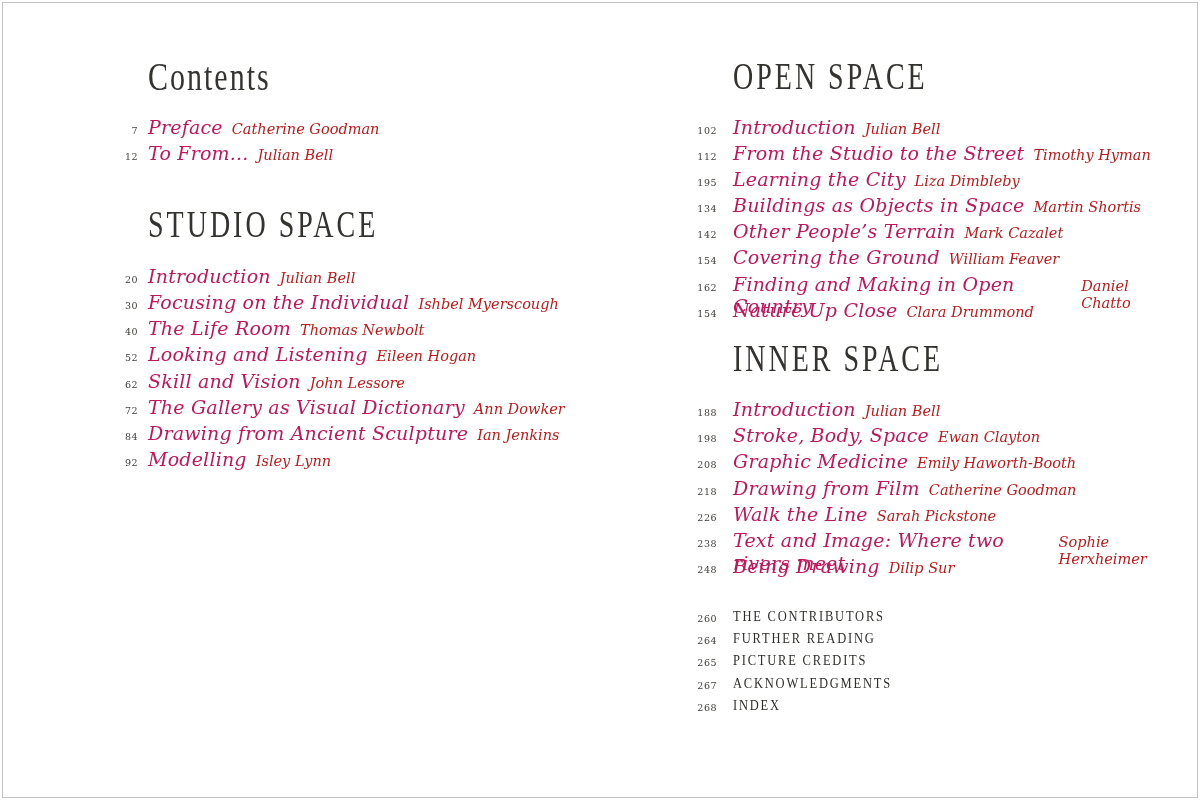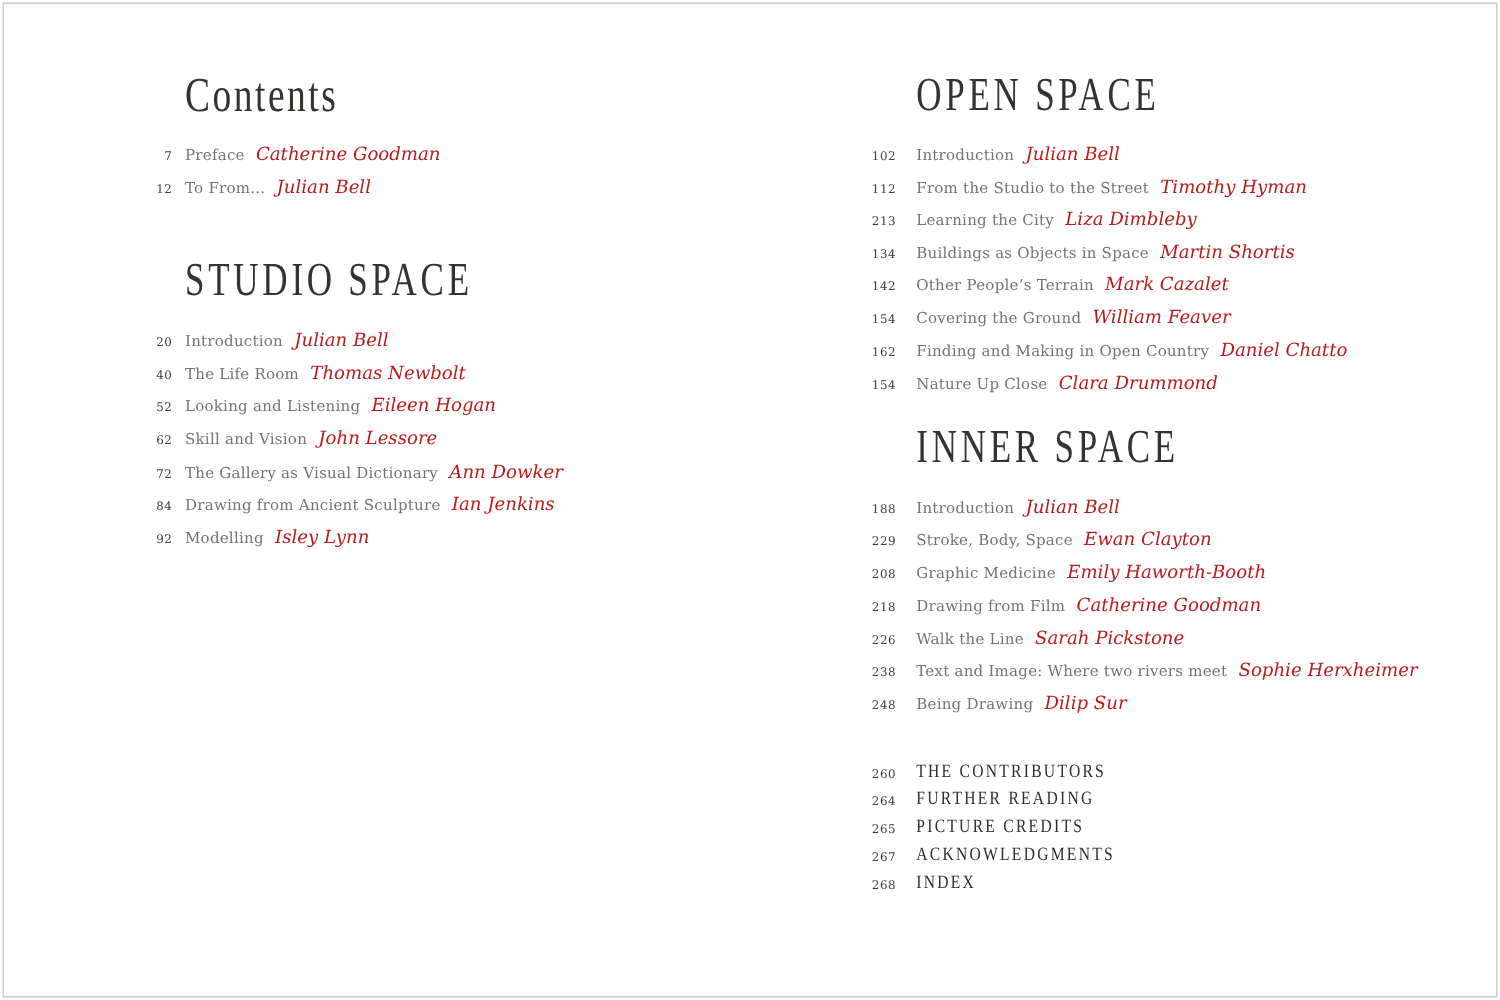--- a/index.html
+++ b/index.html
@@ -37,21 +37,21 @@
 
   .row{
     display:flex;align-items:baseline;height:26.2px;
     box-sizing:border-box;padding-top:3.5px;
   }
   .num{
     flex:none;width:22px;text-align:right;
     font-size:9.5px;line-height:1.2;letter-spacing:0.5px;color:#3f3d39;
   }
   .title{
-    font-size:12px;line-height:1.2;letter-spacing:0.2px;color:#737373;
+    font-size:19px;line-height:1.2;letter-spacing:0.2px;color:#be185d;font-style:italic;
   }
   .col-left  .title{margin-left:10px;}
   .col-right .title{margin-left:16px;}
   .author{
     font-style:italic;font-size:14.5px;line-height:1.2;
     margin-left:9px;color:#b91c1c;
   }
 
   .back-rows{margin-top:30px;}
   .back-row{
@@ -92,20 +92,25 @@
   <h2 class="space-heading">STUDIO SPACE</h2>
 
   <div class="rows">
 
       <div class="row">
         <span class="num">20</span>
         <span class="title">Introduction</span>
         <span class="author">Julian Bell</span>
       </div>
 
+      <div class="row">
+        <span class="num">30</span>
+        <span class="title">Focusing on the Individual</span>
+        <span class="author">Ishbel Myerscough</span>
+      </div>
 
       <div class="row">
         <span class="num">40</span>
         <span class="title">The Life Room</span>
         <span class="author">Thomas Newbolt</span>
       </div>
 
       <div class="row">
         <span class="num">52</span>
         <span class="title">Looking and Listening</span>
@@ -151,21 +156,21 @@
         <span class="author">Julian Bell</span>
       </div>
 
       <div class="row">
         <span class="num">112</span>
         <span class="title">From the Studio to the Street</span>
         <span class="author">Timothy Hyman</span>
       </div>
 
       <div class="row">
-        <span class="num">213</span>
+        <span class="num">195</span>
         <span class="title">Learning the City</span>
         <span class="author">Liza Dimbleby</span>
       </div>
 
       <div class="row">
         <span class="num">134</span>
         <span class="title">Buildings as Objects in Space</span>
         <span class="author">Martin Shortis</span>
       </div>
 
@@ -198,21 +203,21 @@
 
   <div class="rows">
 
       <div class="row">
         <span class="num">188</span>
         <span class="title">Introduction</span>
         <span class="author">Julian Bell</span>
       </div>
 
       <div class="row">
-        <span class="num">229</span>
+        <span class="num">198</span>
         <span class="title">Stroke, Body, Space</span>
         <span class="author">Ewan Clayton</span>
       </div>
 
       <div class="row">
         <span class="num">208</span>
         <span class="title">Graphic Medicine</span>
         <span class="author">Emily Haworth-Booth</span>
       </div>
 

